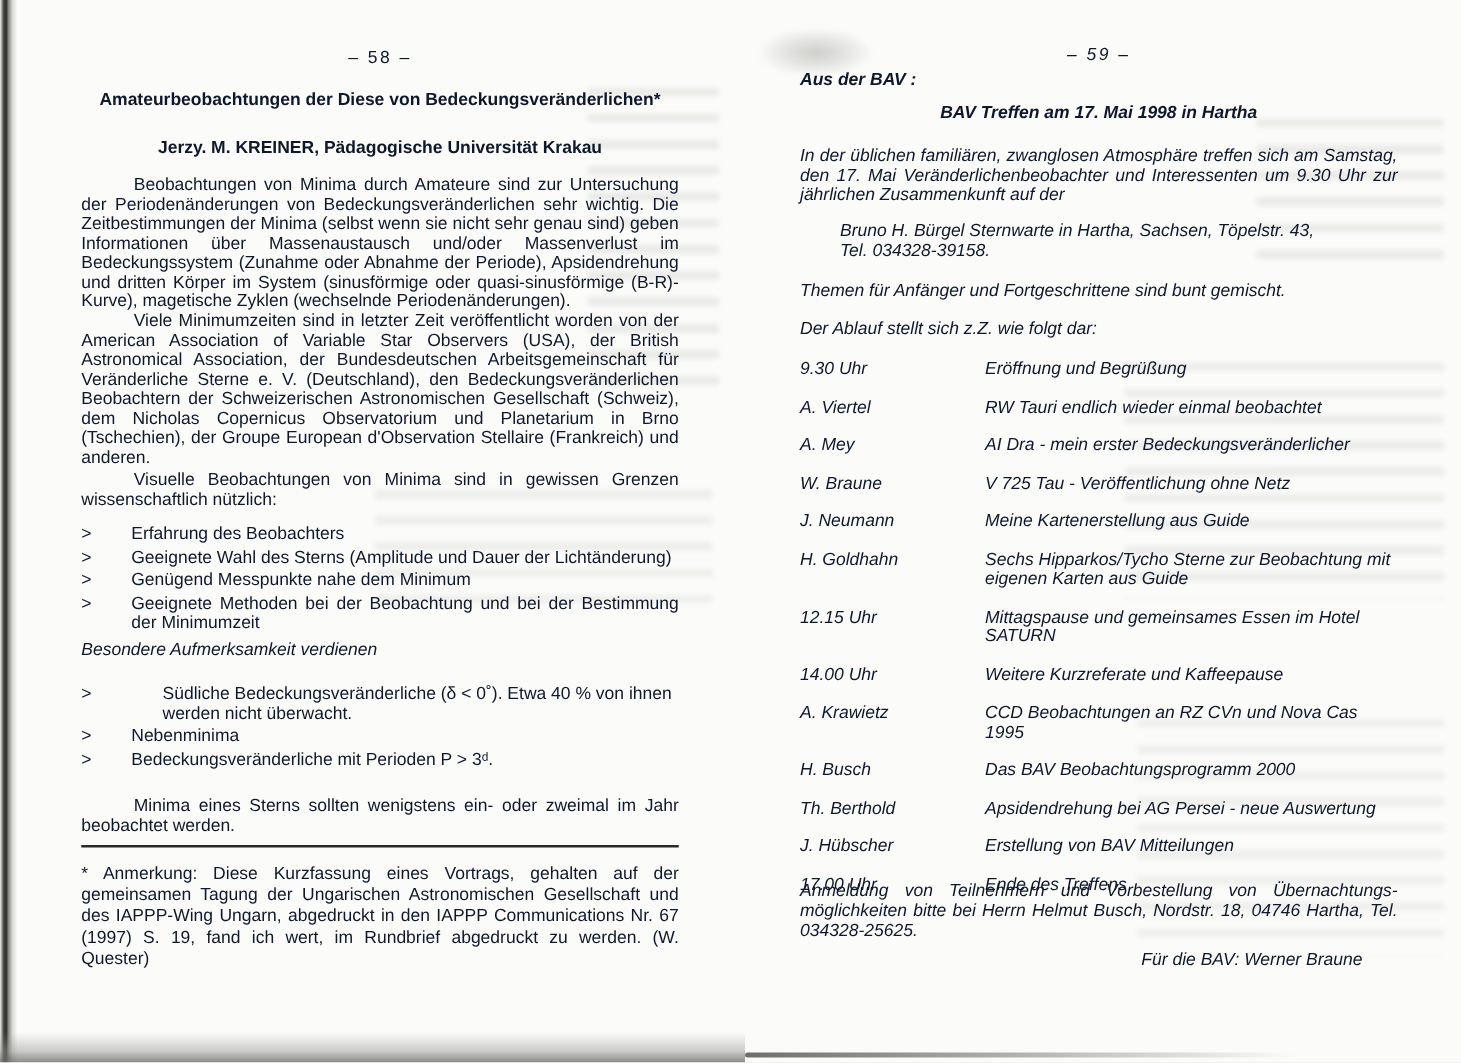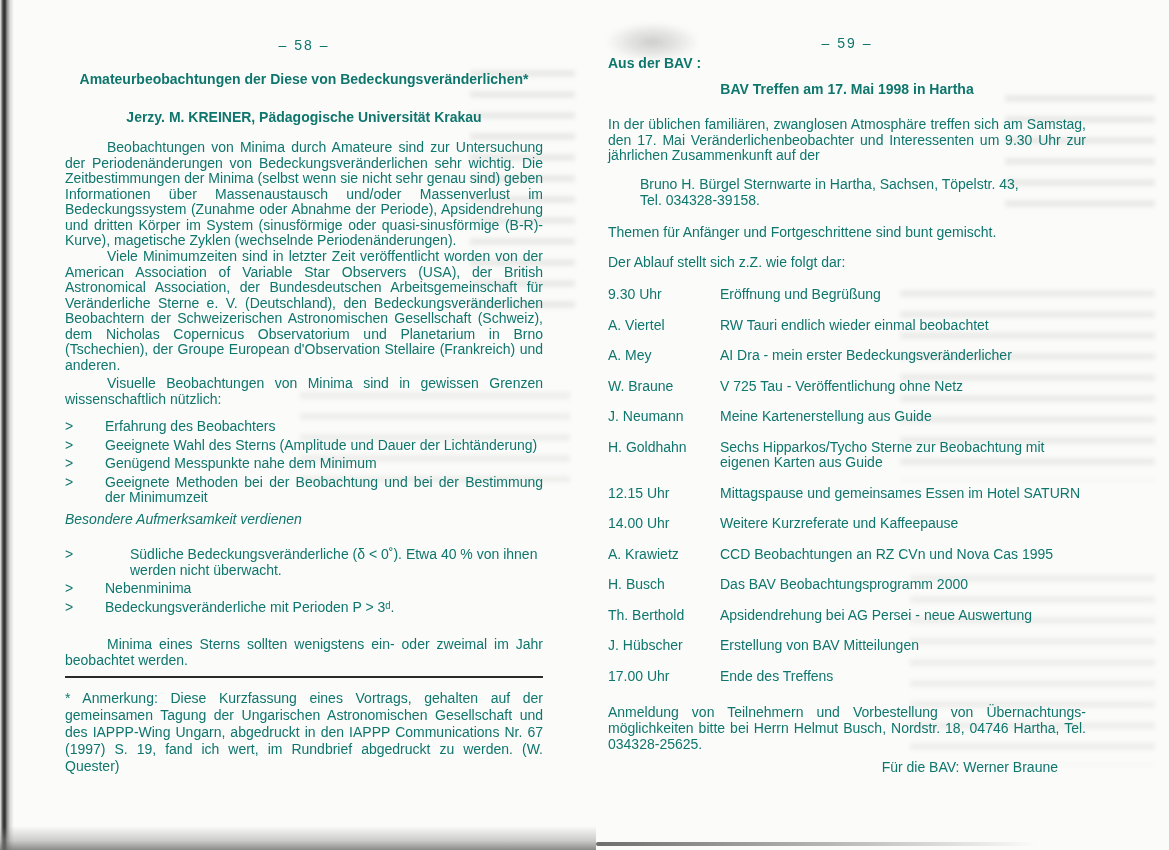--- a/index.html
+++ b/index.html
@@ -2,39 +2,39 @@
 <html><head>
 <meta charset="utf-8">
 <style>
   html,body{margin:0;padding:0;background:#e9e9e7;}
   .scan{
     position:relative;
     width:1169px;height:850px;
     background:#fbfbf9;
     overflow:hidden;
     font-family:"Liberation Sans","DejaVu Sans",sans-serif;
-    color:#0f766e;
+    color:#0f172a;
   }
   .page{position:absolute;top:0;height:850px;width:478px;}
   #left-page{left:65px;}
-  #right-page{left:608px;}
+  #right-page{left:640px;font-style:italic;}
   .blk{position:absolute;left:0;width:478px;font-size:14px;line-height:15.5px;}
   .center{text-align:center;}
   .bold{font-weight:bold;}
   .just{text-align:justify;}
   .indent{text-indent:42px;}
   .pageno{letter-spacing:2px;}
   
   .bullet-row{display:flex;margin-bottom:3px;}
   .bullet-char{width:40px;flex:0 0 40px;}
   .bullet-text{flex:1;text-align:justify;}
   
   .sched-row{display:flex;margin-bottom:15px;}
   .sched-who{width:112px;flex:0 0 112px;}
-  .sched-what{flex:1;}
+  .sched-what{flex:1;margin-left:36px;}
   
   .footnote-rule{position:absolute;left:0;top:676px;width:478px;border:none;border-top:2px solid #2a2a2a;margin:0;}
   .footnote{top:690px;line-height:17px;}
   
   .binding-edge{
     position:absolute;left:0;top:0;width:14px;height:850px;
     background:linear-gradient(to right,#f2f2f0 0px,#42423f 3px,#2f2f2d 5px,#8f8f8c 7px,#d9d9d6 10px,rgba(251,251,249,0) 14px);
   }
   .bottom-shade-left{
     position:absolute;left:0;bottom:0;width:596px;height:24px;

